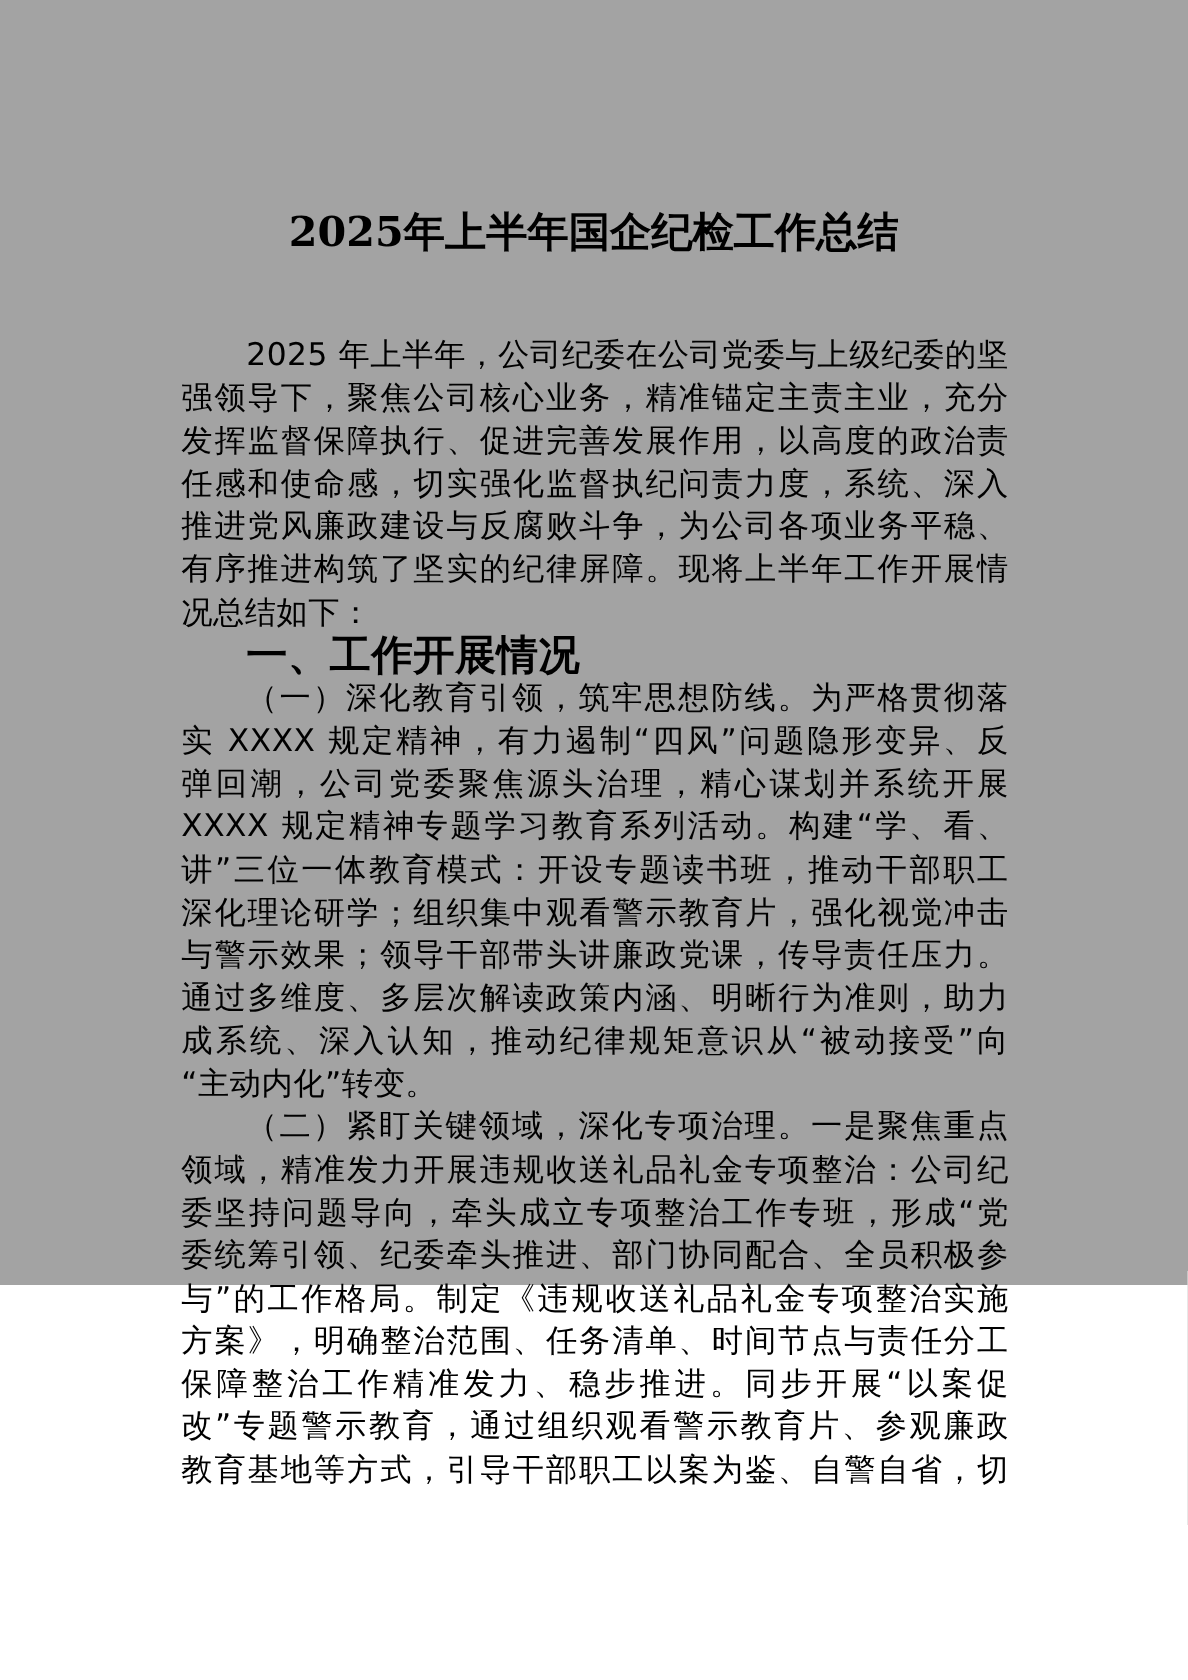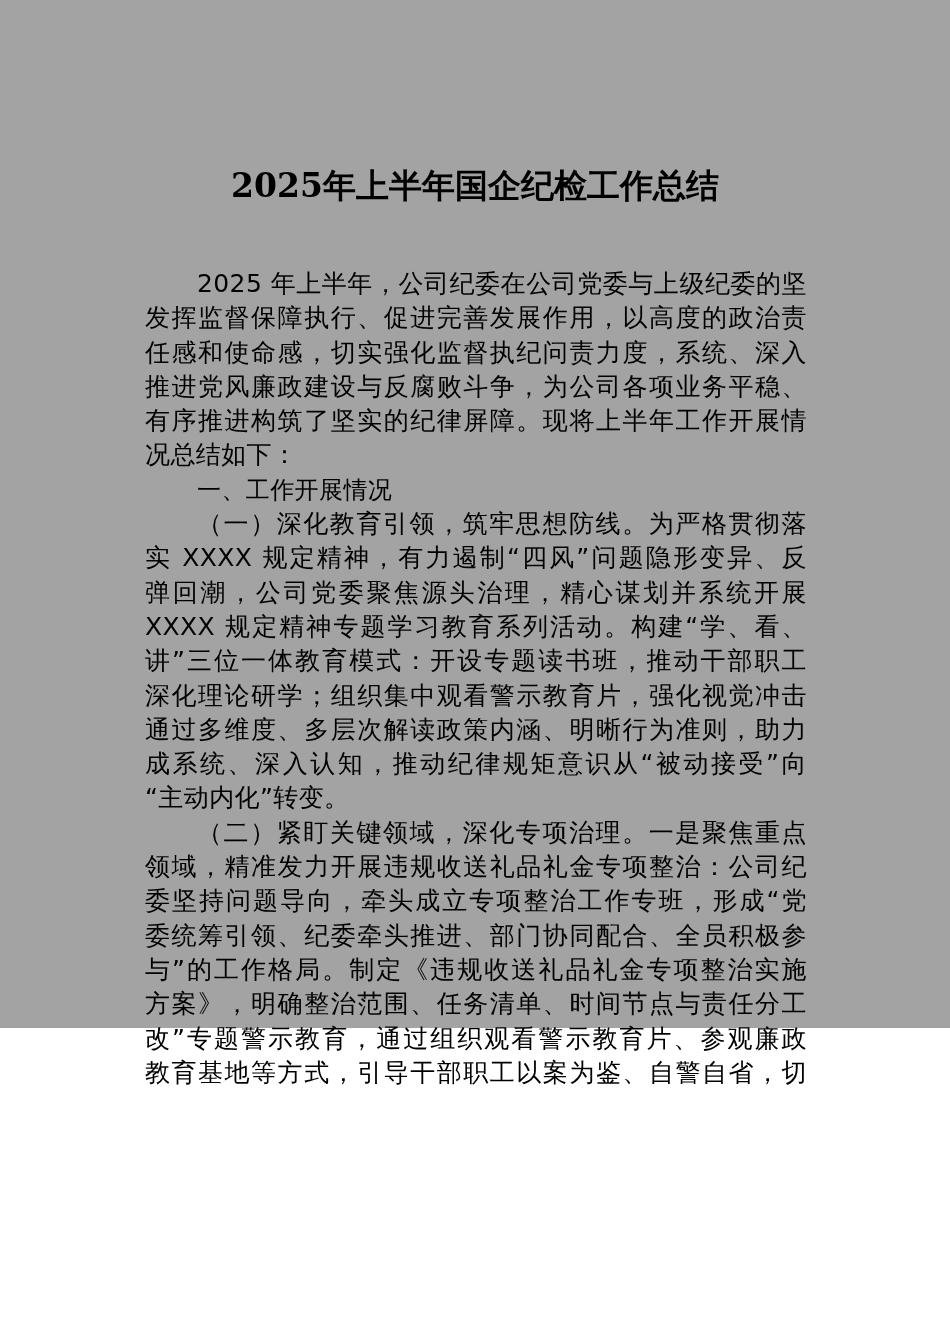--- a/index.html
+++ b/index.html
@@ -54,63 +54,66 @@
       font-family: "DejaVu Sans", "Liberation Sans", sans-serif;
       font-weight: normal;
     }
     .line.indent {
       padding-left: 52px;
     }
     .line.last {
       text-align-last: left;
     }
     .line.heading {
-      font-weight: normal;
+      font-weight: bold;
       text-align-last: left;
       padding-left: 52px;
-      font-size: 24px;
+      font-size: 33px;
     }
   </style>
 </head>
 <body>
 
 <div class="page">
 
   <div class="title">2025年上半年国企纪检工作总结</div>
 
   <div class="body-text">
 
     <div>
       <span class="line indent">2025 年上半年，公司纪委在公司党委与上级纪委的坚</span>
+      <span class="line">强领导下，聚焦公司核心业务，精准锚定主责主业，充分</span>
       <span class="line">发挥监督保障执行、促进完善发展作用，以高度的政治责</span>
       <span class="line">任感和使命感，切实强化监督执纪问责力度，系统、深入</span>
       <span class="line">推进党风廉政建设与反腐败斗争，为公司各项业务平稳、</span>
       <span class="line">有序推进构筑了坚实的纪律屏障。现将上半年工作开展情</span>
       <span class="line last">况总结如下：</span>
     </div>
 
     <span class="line heading">一、工作开展情况</span>
 
     <div>
       <span class="line indent">（一）深化教育引领，筑牢思想防线。为严格贯彻落</span>
       <span class="line">实 XXXX 规定精神，有力遏制“四风”问题隐形变异、反</span>
       <span class="line">弹回潮，公司党委聚焦源头治理，精心谋划并系统开展</span>
       <span class="line">XXXX 规定精神专题学习教育系列活动。构建“学、看、</span>
       <span class="line">讲”三位一体教育模式：开设专题读书班，推动干部职工</span>
       <span class="line">深化理论研学；组织集中观看警示教育片，强化视觉冲击</span>
+      <span class="line">与警示效果；领导干部带头讲廉政党课，传导责任压力。</span>
       <span class="line">通过多维度、多层次解读政策内涵、明晰行为准则，助力</span>
       <span class="line">成系统、深入认知，推动纪律规矩意识从“被动接受”向</span>
       <span class="line last">“主动内化”转变。</span>
     </div>
 
     <div>
       <span class="line indent">（二）紧盯关键领域，深化专项治理。一是聚焦重点</span>
       <span class="line">领域，精准发力开展违规收送礼品礼金专项整治：公司纪</span>
       <span class="line">委坚持问题导向，牵头成立专项整治工作专班，形成“党</span>
       <span class="line">委统筹引领、纪委牵头推进、部门协同配合、全员积极参</span>
       <span class="line">与”的工作格局。制定《违规收送礼品礼金专项整治实施</span>
       <span class="line">方案》，明确整治范围、任务清单、时间节点与责任分工</span>
+      <span class="line">保障整治工作精准发力、稳步推进。同步开展“以案促</span>
       <span class="line">改”专题警示教育，通过组织观看警示教育片、参观廉政</span>
       <span class="line">教育基地等方式，引导干部职工以案为鉴、自警自省，切</span>
     </div>
 
   </div>
 </div>
 
 </body></html>

